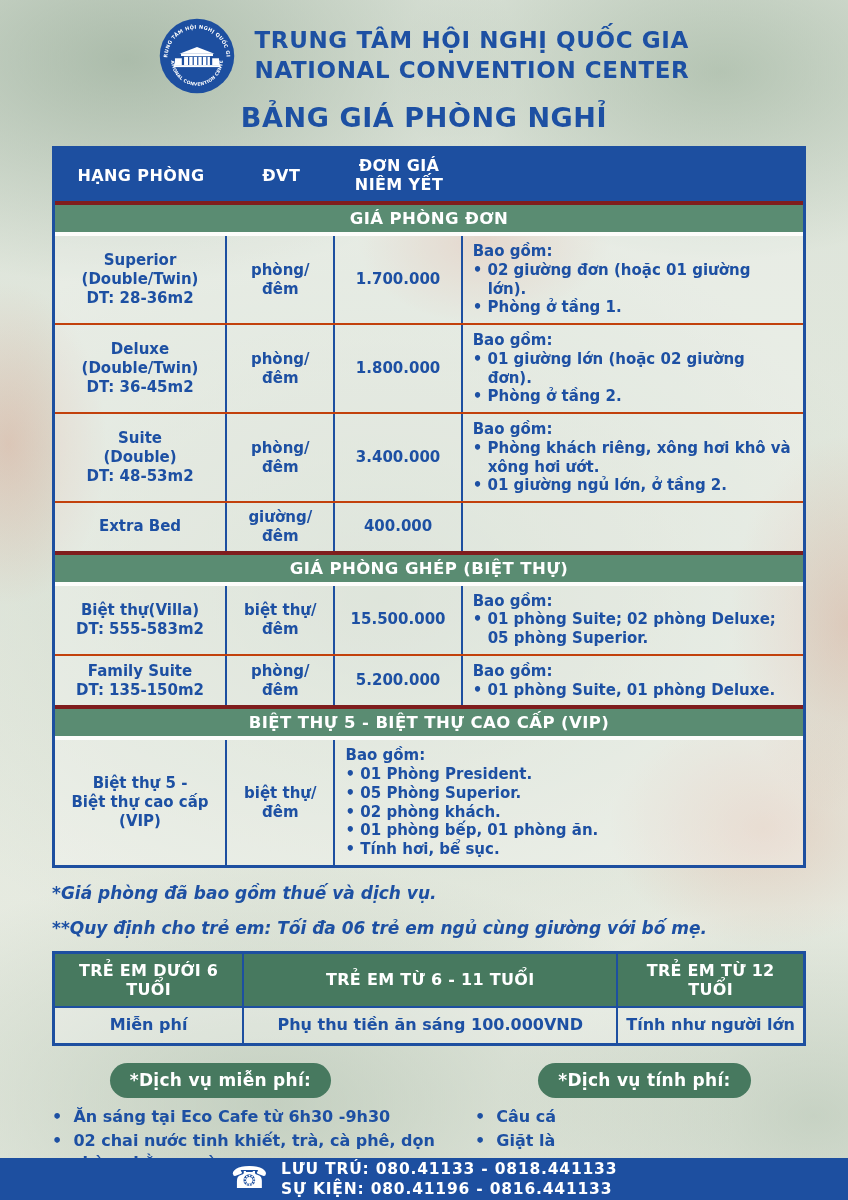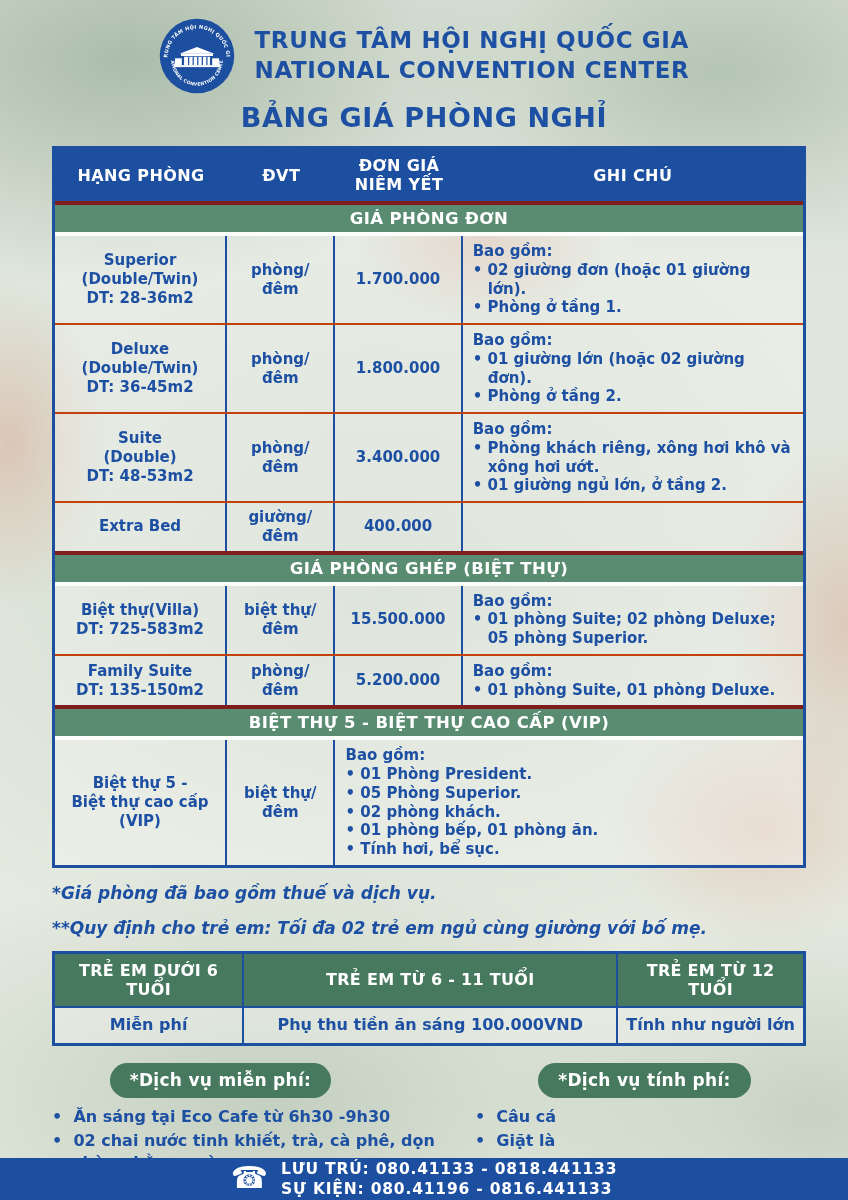--- a/index.html
+++ b/index.html
@@ -121,21 +121,20 @@
       <div class="brand-en">NATIONAL CONVENTION CENTER</div>
     </div>
   </div>
   <div class="page-title">BẢNG GIÁ PHÒNG NGHỈ</div>
 
   <div class="price-table">
     <div class="t-head">
       <div class="cell c1">HẠNG PHÒNG</div>
       <div class="cell c2">ĐVT</div>
       <div class="cell c3">ĐƠN GIÁ NIÊM YẾT</div>
-      <div class="cell c4">GHI CHÚ</div>
     </div>
 
     <div class="band">GIÁ PHÒNG ĐƠN</div>
 
     <div class="trow">
       <div class="cell c1">
         <div>Superior</div>
         <div>(Double/Twin)</div>
         <div>DT: 28-36m2</div>
       </div>
@@ -191,21 +190,21 @@
       <div class="cell c2">giường/đêm</div>
       <div class="cell c3">400.000</div>
       <div class="cell c4"></div>
     </div>
 
     <div class="band">GIÁ PHÒNG GHÉP (BIỆT THỰ)</div>
 
     <div class="trow">
       <div class="cell c1">
         <div>Biệt thự(Villa)</div>
-        <div>DT: 725-583m2</div>
+        <div>DT: 555-583m2</div>
       </div>
       <div class="cell c2">biệt thự/đêm</div>
       <div class="cell c3">15.500.000</div>
       <div class="cell c4">
         <div>Bao gồm:</div>
         <ul class="notes">
           <li>01 phòng Suite; 02 phòng Deluxe; 05 phòng Superior.</li>
         </ul>
       </div>
     </div>
@@ -240,21 +239,21 @@
           <li>05 Phòng Superior.</li>
           <li>02 phòng khách.</li>
           <li>01 phòng bếp, 01 phòng ăn.</li>
           <li>Tính hơi, bể sục.</li>
         </ul>
       </div>
     </div>
   </div>
 
   <div class="footnote footnote-1">*Giá phòng đã bao gồm thuế và dịch vụ.</div>
-  <div class="footnote footnote-2">**Quy định cho trẻ em: Tối đa 02 trẻ em ngủ cùng giường với bố mẹ.</div>
+  <div class="footnote footnote-2">**Quy định cho trẻ em: Tối đa 06 trẻ em ngủ cùng giường với bố mẹ.</div>
 
   <div class="child-table">
     <div class="ch-head">
       <div class="cell ch1">TRẺ EM DƯỚI 6 TUỔI</div>
       <div class="cell ch2">TRẺ EM TỪ 6 - 11 TUỔI</div>
       <div class="cell ch3">TRẺ EM TỪ 12 TUỔI</div>
     </div>
     <div class="ch-body">
       <div class="cell ch1">Miễn phí</div>
       <div class="cell ch2">

